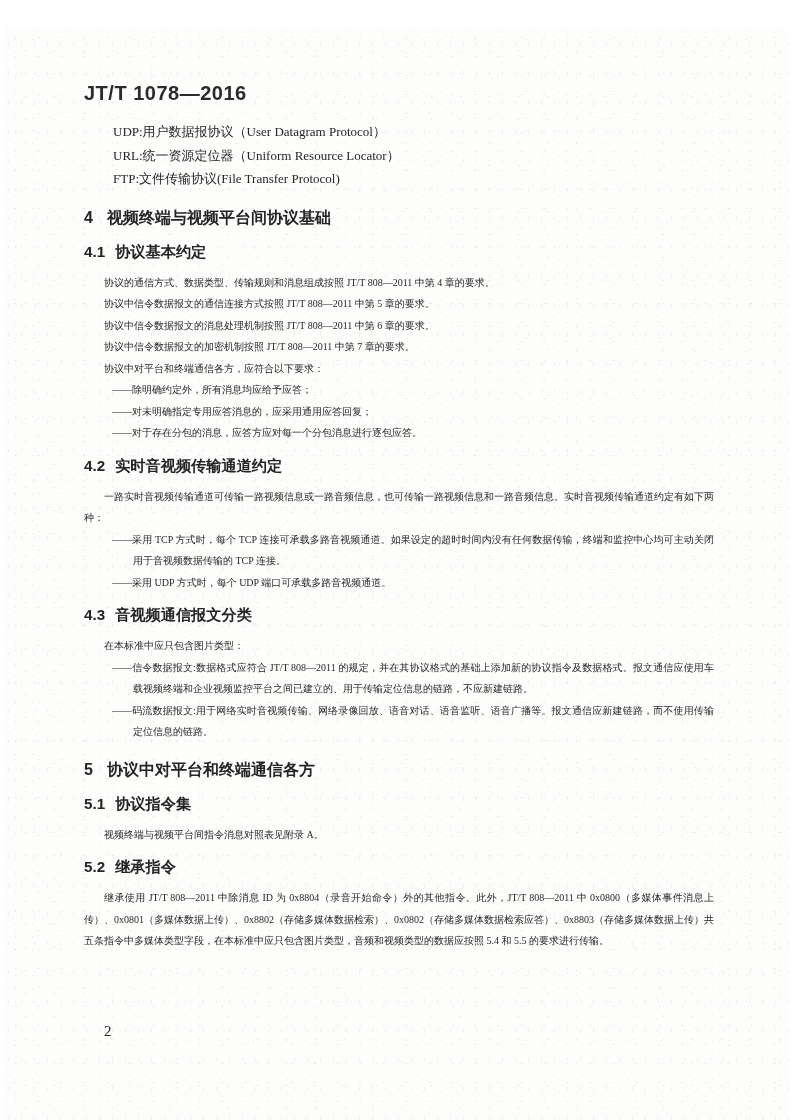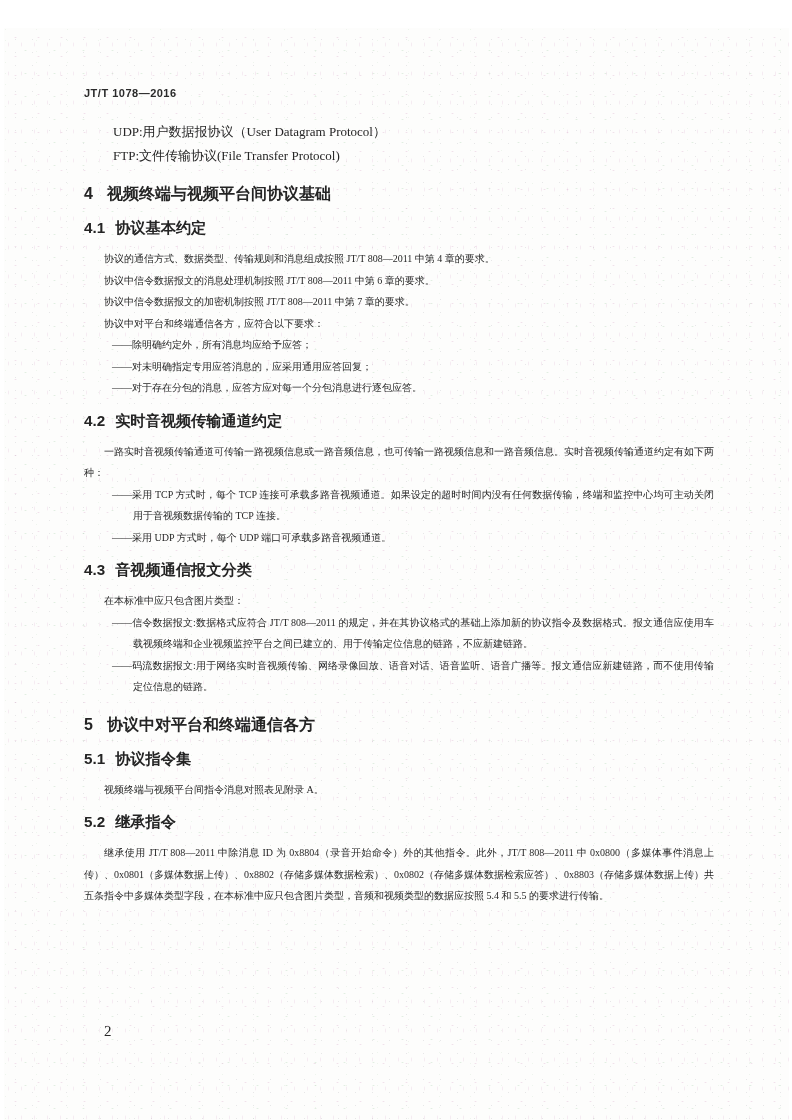--- a/index.html
+++ b/index.html
@@ -26,21 +26,21 @@
     background-position: 0 0, 7px 11px, 3px 5px, 11px 2px, 17px 7px;
   }
   .content {
     position: relative;
     padding: 56px 0 0 80px;
     width: 710px;
   }
   .doc-header {
     font-family: "Liberation Sans", "DejaVu Sans", sans-serif;
     font-weight: 700;
-    font-size: 11px;
+    font-size: 20px;
     line-height: 18px;
     letter-spacing: 0.5px;
     color: #2b2b2b;
   }
   .defs {
     margin: 18px 0 0 29px;
     font-size: 13px;
     line-height: 23.5px;
   }
   .body-text { width: 630px; }
@@ -74,34 +74,36 @@
 </head>
 <body>
 
 <div class="page">
   <div class="content">
 
     <div class="doc-header">JT/T 1078—2016</div>
 
     <div class="defs">
       <div class="def">UDP:用户数据报协议（User Datagram Protocol）</div>
+      <div class="def">URL:统一资源定位器（Uniform Resource Locator）</div>
       <div class="def">FTP:文件传输协议(File Transfer Protocol)</div>
     </div>
 
     <div class="body-text">
 
       <div class="h1">
         <span class="num">4</span><span>视频终端与视频平台间协议基础</span>
       </div>
 
       <div class="h2">
         <span class="num">4.1</span><span>协议基本约定</span>
       </div>
 
       <div class="para">协议的通信方式、数据类型、传输规则和消息组成按照 JT/T 808—2011 中第 4 章的要求。</div>
+      <div class="para">协议中信令数据报文的通信连接方式按照 JT/T 808—2011 中第 5 章的要求。</div>
       <div class="para">协议中信令数据报文的消息处理机制按照 JT/T 808—2011 中第 6 章的要求。</div>
       <div class="para">协议中信令数据报文的加密机制按照 JT/T 808—2011 中第 7 章的要求。</div>
       <div class="para">协议中对平台和终端通信各方，应符合以下要求：</div>
       <div class="dash">——除明确约定外，所有消息均应给予应答；</div>
       <div class="dash">——对未明确指定专用应答消息的，应采用通用应答回复；</div>
       <div class="dash">——对于存在分包的消息，应答方应对每一个分包消息进行逐包应答。</div>
 
       <div class="h2">
         <span class="num">4.2</span><span>实时音视频传输通道约定</span>
       </div>

